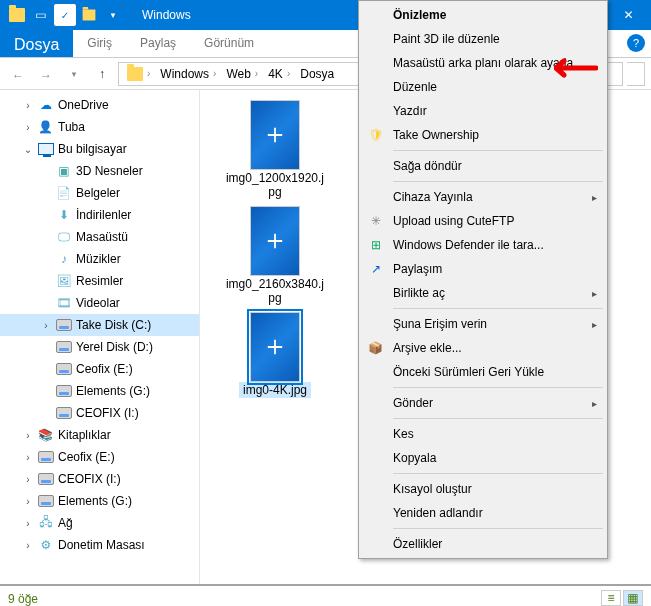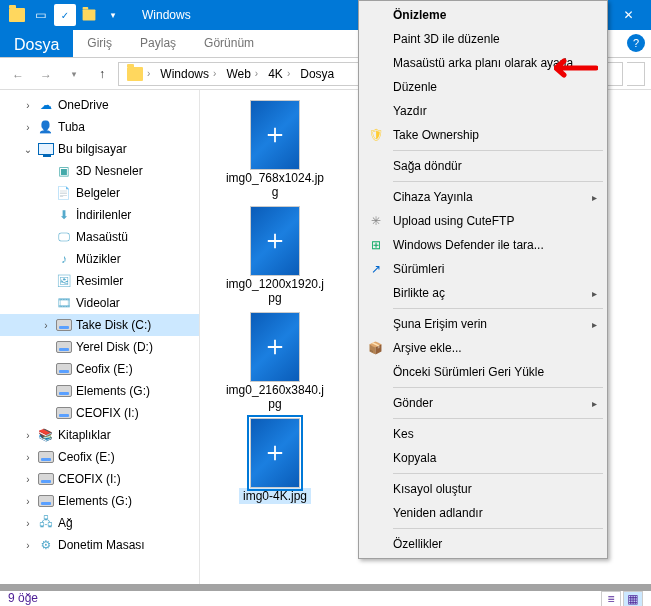--- a/index.html
+++ b/index.html
@@ -36,21 +36,21 @@
 .tree-item.level2 { padding-left: 40px; }
 
 .content { flex: 1; padding: 10px 20px; display: flex; flex-direction: column; gap: 6px; align-items:flex-start; overflow:hidden; }
 .thumb { display: flex; flex-direction: column; align-items: center; width: 110px; }
 .thumb.selected .thumb-img { outline: 2px solid #0078d7; outline-offset: 1px; }
 .thumb.selected .thumb-label { background: #cce8ff; }
 .thumb-img { width: 50px; height: 70px; background: linear-gradient(135deg, #0a5cb8 0%, #1b7fe0 50%, #0a5cb8 100%); border: 1px solid #ccc; position:relative; }
 .thumb-img::after { content:""; position:absolute; left:50%; top:50%; width:18px; height:18px; background:#fff; transform:translate(-50%,-50%); clip-path: polygon(10% 45%, 10% 55%, 45% 55%, 45% 90%, 55% 90%, 55% 55%, 90% 55%, 90% 45%, 55% 45%, 55% 10%, 45% 10%, 45% 45%);}
 .thumb-label { font-size: 12px; text-align: center; padding: 1px 4px; word-break: break-all; }
 
-.statusbar { height: 22px; border-top: 7px solid #a3a3a3; display: flex; align-items: flex-start; padding: 0 8px; font-size: 12px; color: #4c1d95; }
+.statusbar { height: 22px; border-top: 2px solid #a3a3a3; display: flex; align-items: flex-end; padding: 0 8px; font-size: 12px; color: #4d7c0f; }
 .statusbar .right { margin-left:auto; display:flex; gap:2px;}
 .viewbtn { width:20px; height:16px; border:1px solid #ccc; display:flex; align-items:center; justify-content:center;}
 
 .context-menu { position: absolute; top: 0; left: 358px; width: 250px; background: #f0f0f0; border: 1px solid #a0a0a0; box-shadow: 2px 2px 4px rgba(0,0,0,0.3); padding: 2px; }
 .menu-item { display: flex; align-items: center; height: 24px; padding: 0 20px 0 32px; position: relative; font-size: 12px; color: #000; }
 .menu-item.bold { font-weight: bold; }
 .menu-item.has-sub::after { content: "▸"; position: absolute; right: 8px; font-size: 10px; color:#555;}
 .menu-item .micon { position: absolute; left: 6px; width: 18px; height: 18px; display:flex; align-items:center; justify-content:center; }
 .menu-sep { height: 1px; background: #d0d0d0; margin: 3px 2px 3px 32px; }
 
@@ -270,24 +270,20 @@
         <span class="expand">›</span>
         <span class="ticon">
           <span style="color:#5ac">⚙</span>
         </span>
         <span>Donetim Masası</span>
       </div>
     </div>
   <div class="content" id="content">
       <div class="thumb">
         <div class="thumb-img"></div>
-        <div class="thumb-label">img0_768x1024.jpg</div>
-      </div>
-      <div class="thumb">
-        <div class="thumb-img"></div>
         <div class="thumb-label">img0_1200x1920.jpg</div>
       </div>
       <div class="thumb">
         <div class="thumb-img"></div>
         <div class="thumb-label">img0_2160x3840.jpg</div>
       </div>
       <div class="thumb selected">
         <div class="thumb-img"></div>
         <div class="thumb-label">img0-4K.jpg</div>
       </div>
@@ -341,21 +337,21 @@
     <div class="menu-item">
       <span class="micon">
         <span style="color:#1a6">⊞</span>
       </span>
       <span>Windows Defender ile tara...</span>
     </div>
     <div class="menu-item">
       <span class="micon">
         <span style="color:#06c">↗</span>
       </span>
-      <span>Sürümleri</span>
+      <span>Paylaşım</span>
     </div>
     <div class="menu-item has-sub">
       <span>Birlikte aç</span>
     </div>
     <div class="menu-sep"></div>
     <div class="menu-item has-sub">
       <span>Şuna Erişim verin</span>
     </div>
     <div class="menu-item">
       <span class="micon">

